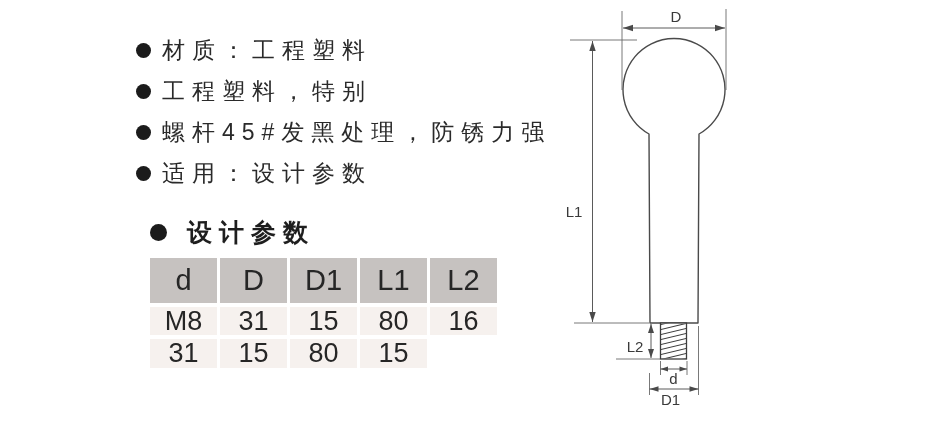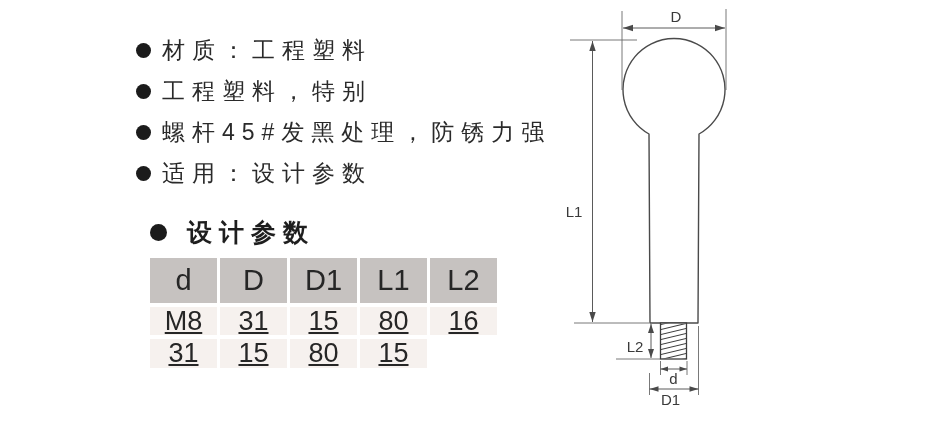--- a/index.html
+++ b/index.html
@@ -21,21 +21,21 @@
   .ptable {
     position:absolute; left:150px; top:258px;
     display:grid;
     grid-template-columns:repeat(5, 67px);
     grid-template-rows:45px 28px 29px;
     column-gap:3px; row-gap:4px;
     background:#ffffff;
   }
   .cell { display:flex; align-items:center; justify-content:center; }
   .th { background:#c6c2c0; font-size:29px; color:#262626; }
-  .td { background:#f6f1ee; font-size:27px; color:#262626;text-decoration:underline; }
+  .td { background:#f6f1ee; font-size:27px; color:#262626; }
   
   .diagram { position:absolute; left:0; top:0; }
   .outline { fill:#ffffff; stroke:#4a4a4a; stroke-width:1.4; stroke-linejoin:round; }
   .stud    { fill:#ffffff; stroke:#3d3d3d; stroke-width:1.3; }
   .hatch   { stroke:#3d3d3d; stroke-width:1.1; }
   .dim     { stroke:#5a5a5a; stroke-width:1; }
   .ext     { stroke:#6a6a6a; stroke-width:0.9; }
   .arr     { fill:#4a4a4a; }
   .dlabel  { font-family:"Liberation Sans", sans-serif; font-size:15px; fill:#3a3a3a; text-anchor:middle; }
 </style>

